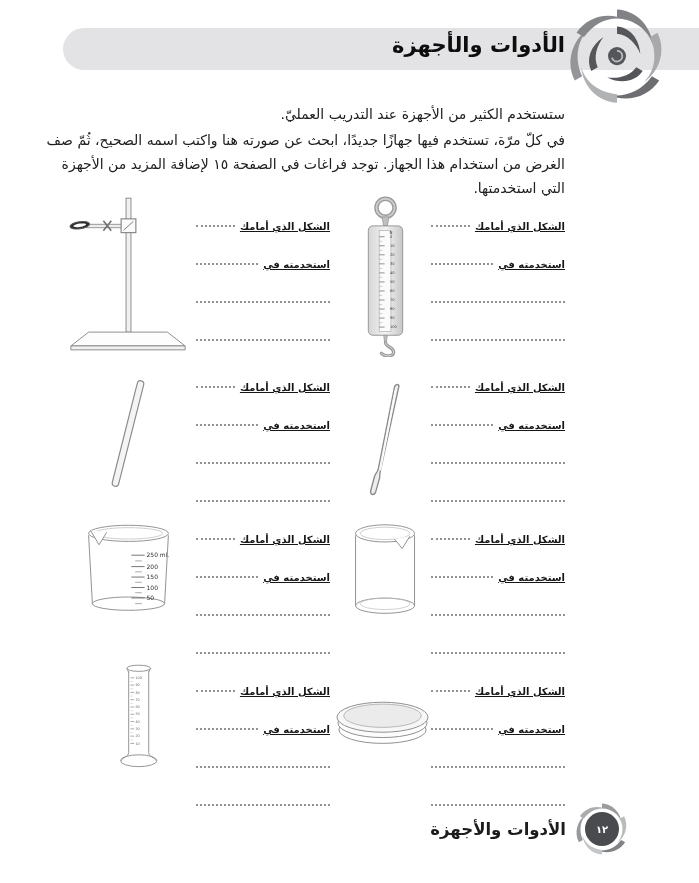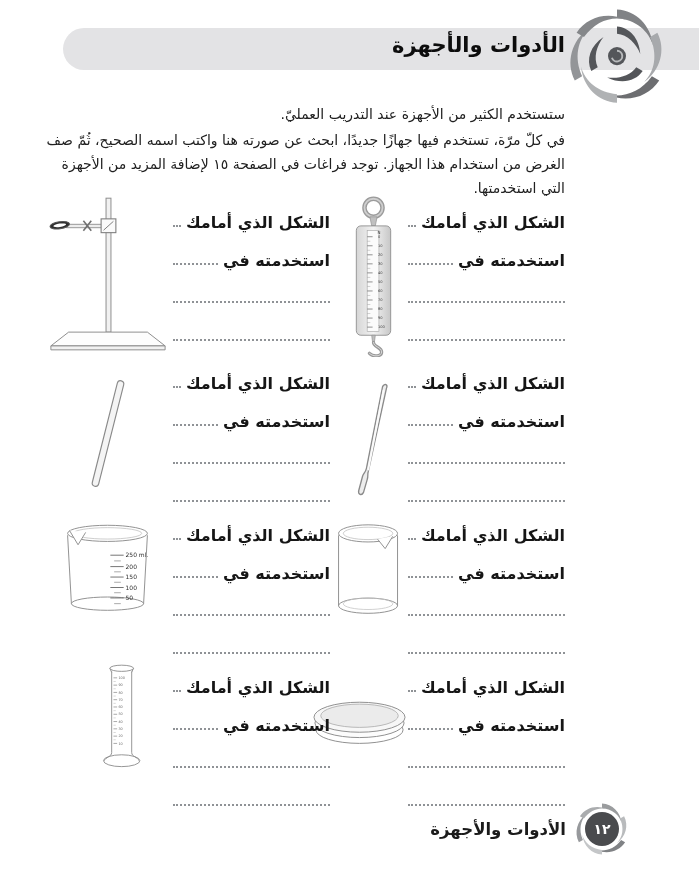--- a/index.html
+++ b/index.html
@@ -19,34 +19,34 @@
     text-align:right;font-size:14px;line-height:24px;color:#202020;}
   .intro .lead{margin-bottom:2px;}
   
   .items{position:absolute;top:196px;right:134px;left:60px;height:604px;
     display:grid;grid-template-columns:225px 1fr;column-gap:10px;
     grid-template-rows:repeat(4,1fr);}
   .item{display:flex;}
   .item .txt{flex:0 0 134px;}
   .item .img{flex:1 1 auto;display:flex;justify-content:center;align-items:flex-start;}
   .fl{height:38px;display:flex;align-items:flex-end;}
-  .lbl{font-size:16px;font-weight:bold;color:#161616;line-height:1.15;
-    white-space:nowrap;padding-bottom:2px;}
+  .lbl{font-size:10px;font-weight:bold;color:#161616;line-height:1.15;
+    white-space:nowrap;padding-bottom:2px;text-decoration:underline;}
   .leader{flex:1 1 8px;min-width:8px;border-bottom:2px dotted #8f9296;
     margin:0 5px 7px 0;}
   .dline{height:38px;position:relative;}
   .dline::after{content:"";position:absolute;left:0;right:0;bottom:7px;
     border-bottom:2px dotted #8f9296;}
   
   .footer{position:absolute;top:800px;right:68px;display:flex;
     align-items:center;gap:7px;}
   .fswirl{width:58px;height:58px;position:relative;flex:0 0 auto;}
   .fcircle{position:absolute;inset:12px;background:#4a4b4e;border-radius:50%;
     display:flex;align-items:center;justify-content:center;
-    color:#fff;font-size:14px;font-weight:bold;}
+    color:#fff;font-size:10px;font-weight:bold;}
   .flabel{font-size:16.5px;font-weight:bold;color:#1b1b1b;white-space:nowrap;}
   svg text{font-family:"DejaVu Sans",sans-serif;}
 </style>
 </head>
 <body>
 
 <div class="banner"></div>
 <div class="page-title">الأدوات والأجهزة</div>
 <svg class="logo" viewBox="0 0 100 100" aria-hidden="true">
   <g transform="translate(50,52)">

